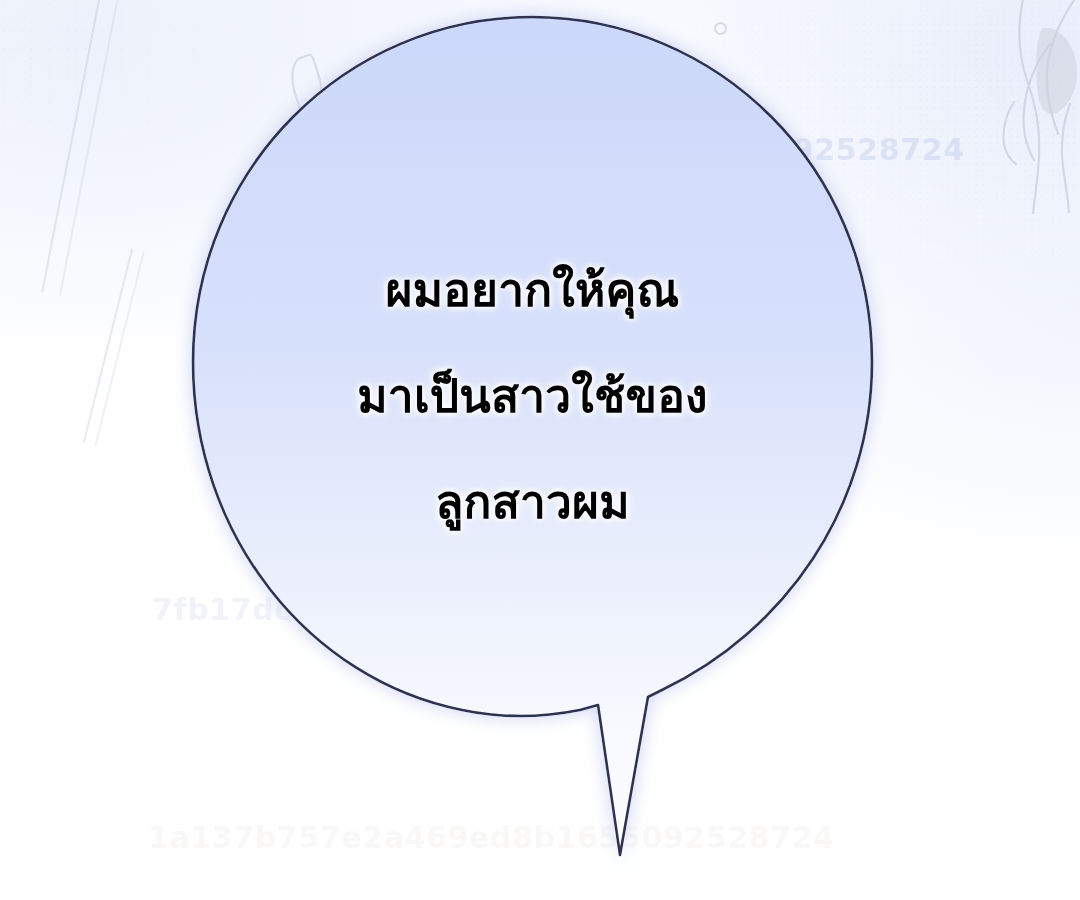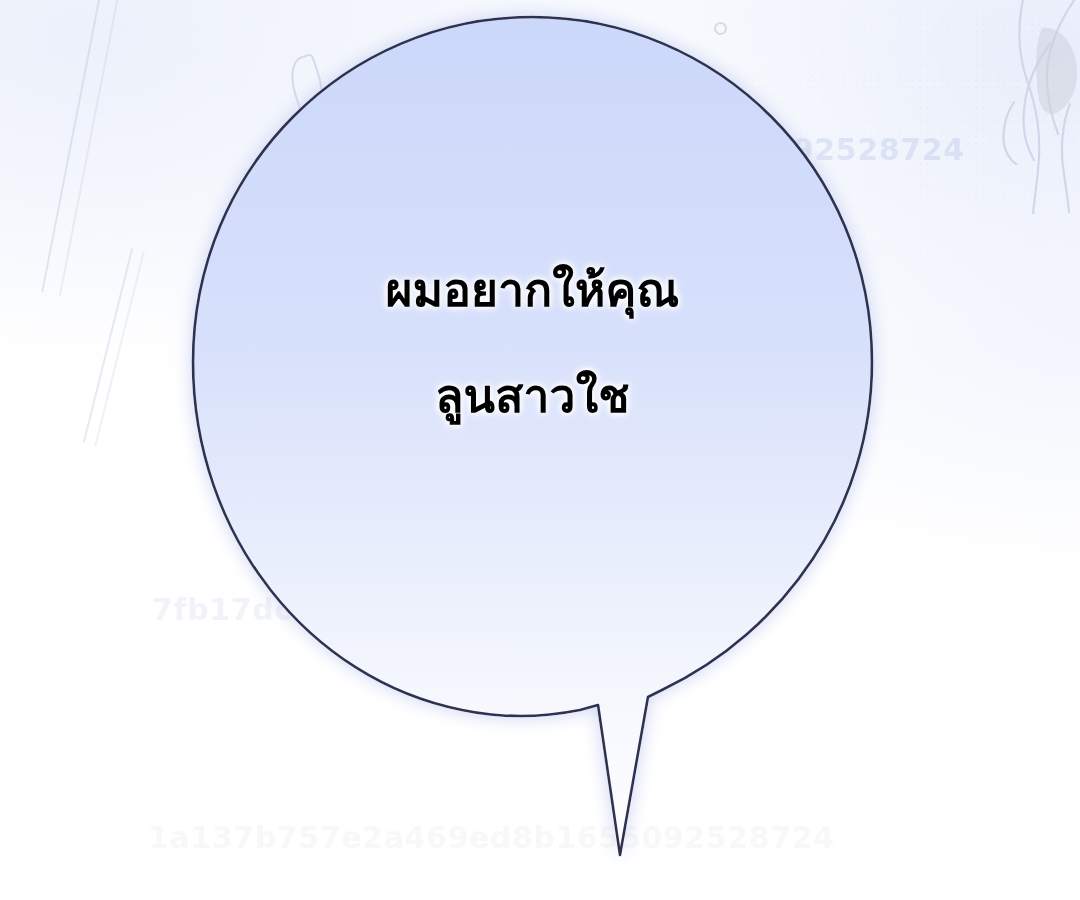--- a/index.html
+++ b/index.html
@@ -217,16 +217,17 @@
             C 540 718, 500 718, 462 710
             C 310 680, 193 536, 193 362
             C 193 168, 347 17, 532 17
             Z" fill="url(#bubbleFill)" stroke="#2e3250" stroke-width="2.6" stroke-linejoin="round"></path>
       </g>
     </svg>
   </div>
 
   <div class="bubble-text">
     <span class="line">ผมอยากให้คุณ</span>
-    <span class="line">ลูนสาวใช</span>
+    <span class="line">มาเป็นสาวใช้ของ</span>
+    <span class="line">ลูกสาวผม</span>
   </div>
 
 </div>
 
 </body></html>

